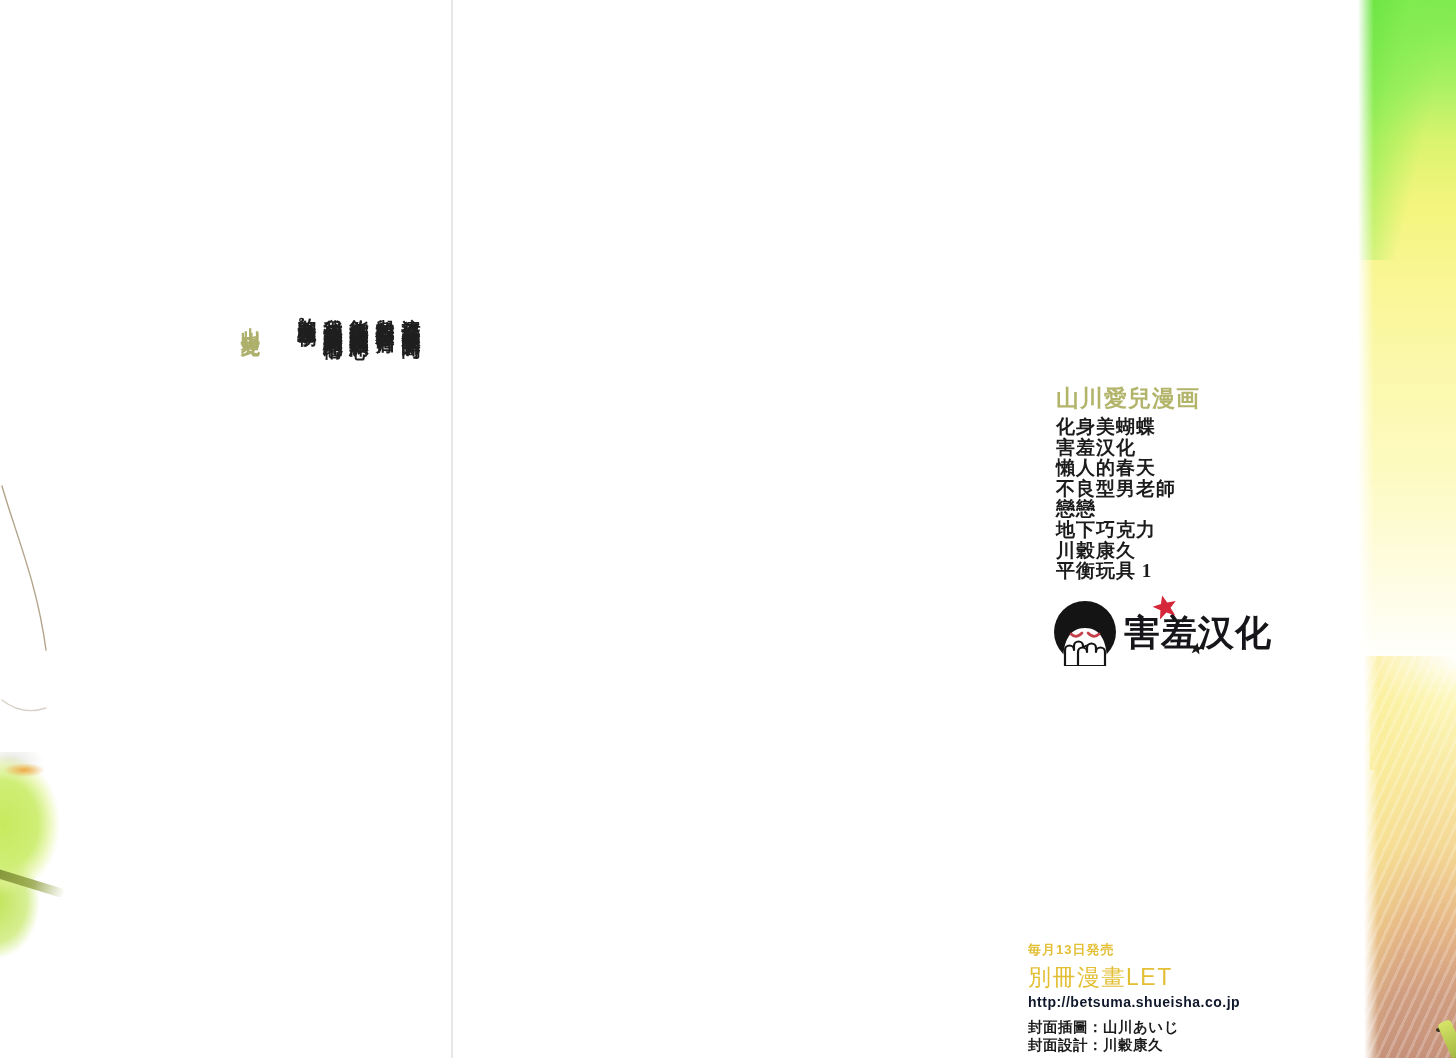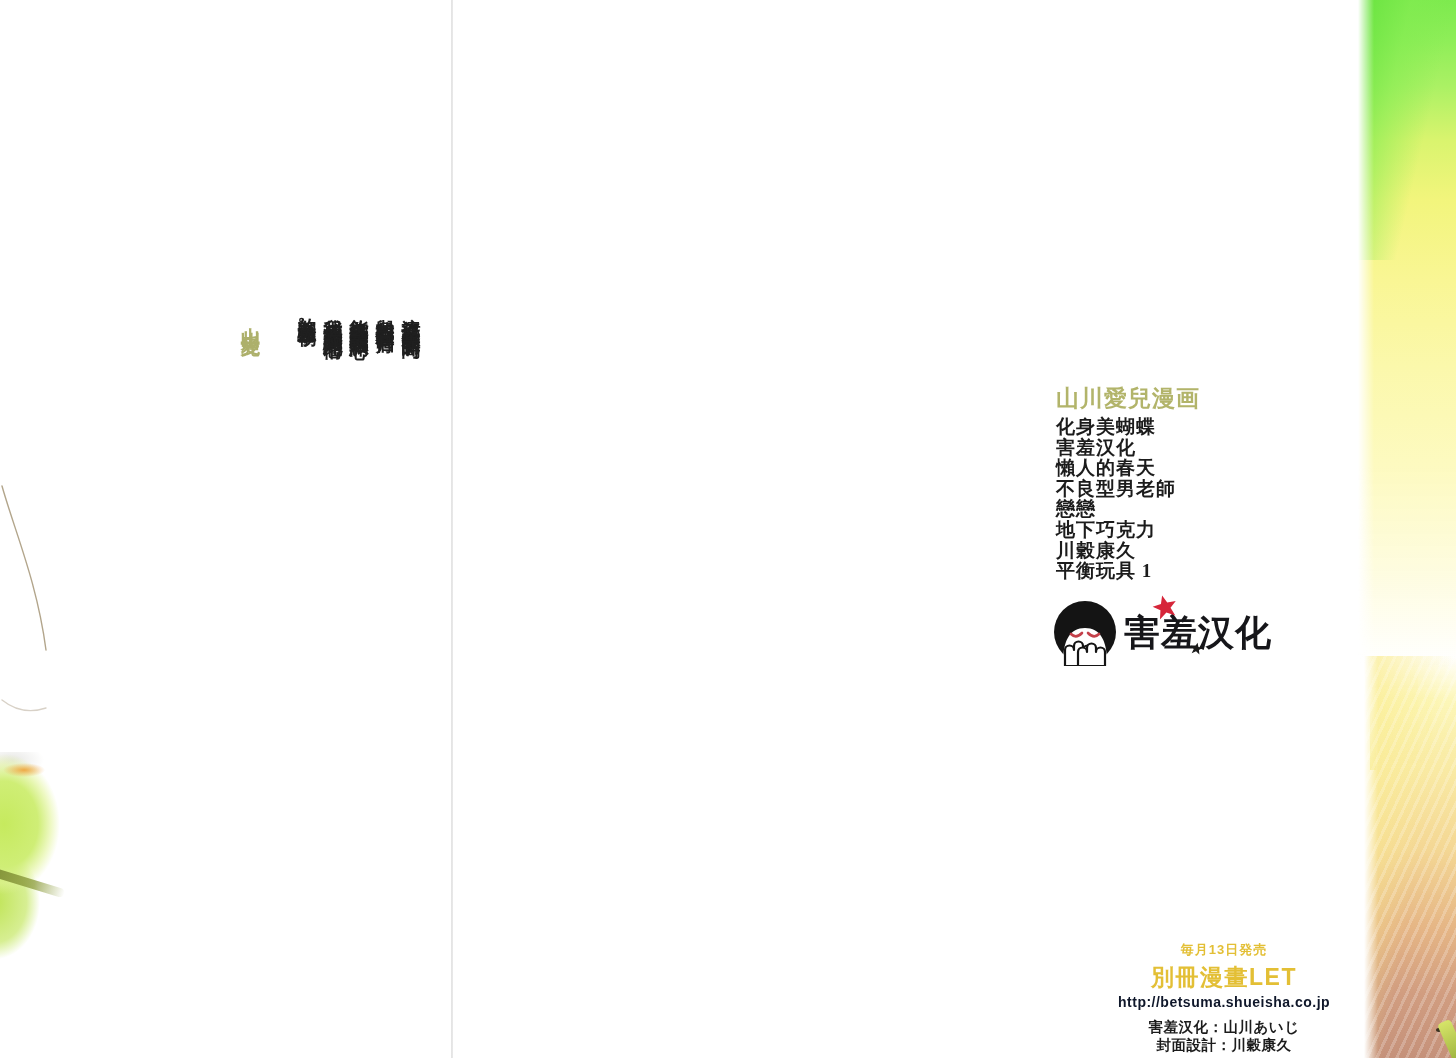--- a/index.html
+++ b/index.html
@@ -45,23 +45,23 @@
   .logo-mascot { flex:0 0 auto; }
   .logo-textwrap { position:relative; margin-left:4px; height:66px; display:flex; align-items:center; }
   .logo-text {
     font-family:"Liberation Sans", sans-serif;
     font-size:36px; font-weight:bold; color:#16161a; letter-spacing:1px;text-align:right;
   }
   .star-red   { position:absolute; left:28px; top:-6px; }
   .star-black { position:absolute; left:66px; top:42px; }
 
   
-  .release-block { position:absolute; left:1118px; top:941px; font-family:"Liberation Sans", sans-serif;text-align:center; }
+  .release-block { position:absolute; left:1028px; top:941px; font-family:"Liberation Sans", sans-serif; }
   .release-schedule { font-size:13px; font-weight:bold; color:#e3bf35; letter-spacing:1px; }
-  .release-magazine { font-size:23px; font-weight:bold; color:#e3bf35; letter-spacing:1.5px; margin-top:3px; }
+  .release-magazine { font-size:23px; font-weight:normal; color:#e3bf35; letter-spacing:1.5px; margin-top:3px; }
   .release-url      { font-size:14px; font-weight:bold; color:#0f172a; letter-spacing:0.5px; margin-top:1px; }
   .credits { margin-top:9px; font-size:14.5px; font-weight:bold; color:#1c1c1c; line-height:17.5px; letter-spacing:0.5px; }
 
   
   .sketch-line  { position:absolute; left:0; top:470px; }
   .sketch-curl  { position:absolute; left:0; top:672px; opacity:.55; }
   .paint-blob {
     position:absolute; left:-18px; top:752px; width:90px; height:210px;
     background:
       radial-gradient(ellipse 30px 10px at 42px 18px, rgba(238,166,63,.95) 0%, rgba(238,166,63,0) 70%),
@@ -184,18 +184,18 @@
       </svg>
       <span class="logo-text">害羞汉化</span>
     </div>
   </div>
 
   <div class="release-block">
     <div class="release-schedule">毎月13日発売</div>
     <div class="release-magazine">別冊漫畫LET</div>
     <div class="release-url">http://betsuma.shueisha.co.jp</div>
     <div class="credits">
-      <div>害羞汉化：山川あいじ</div>
+      <div>封面插圖：山川あいじ</div>
       <div>封面設計：川穀康久</div>
     </div>
   </div>
 
 </div>
 
 </body></html>

